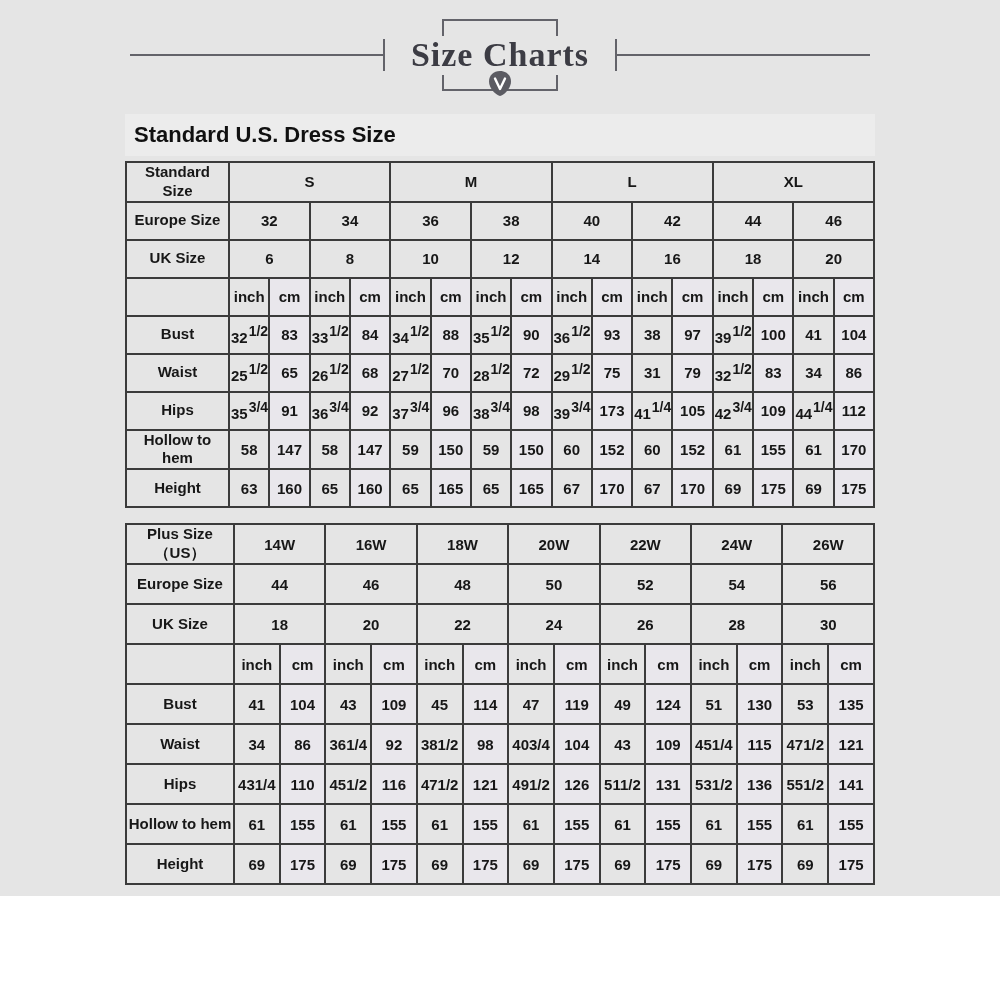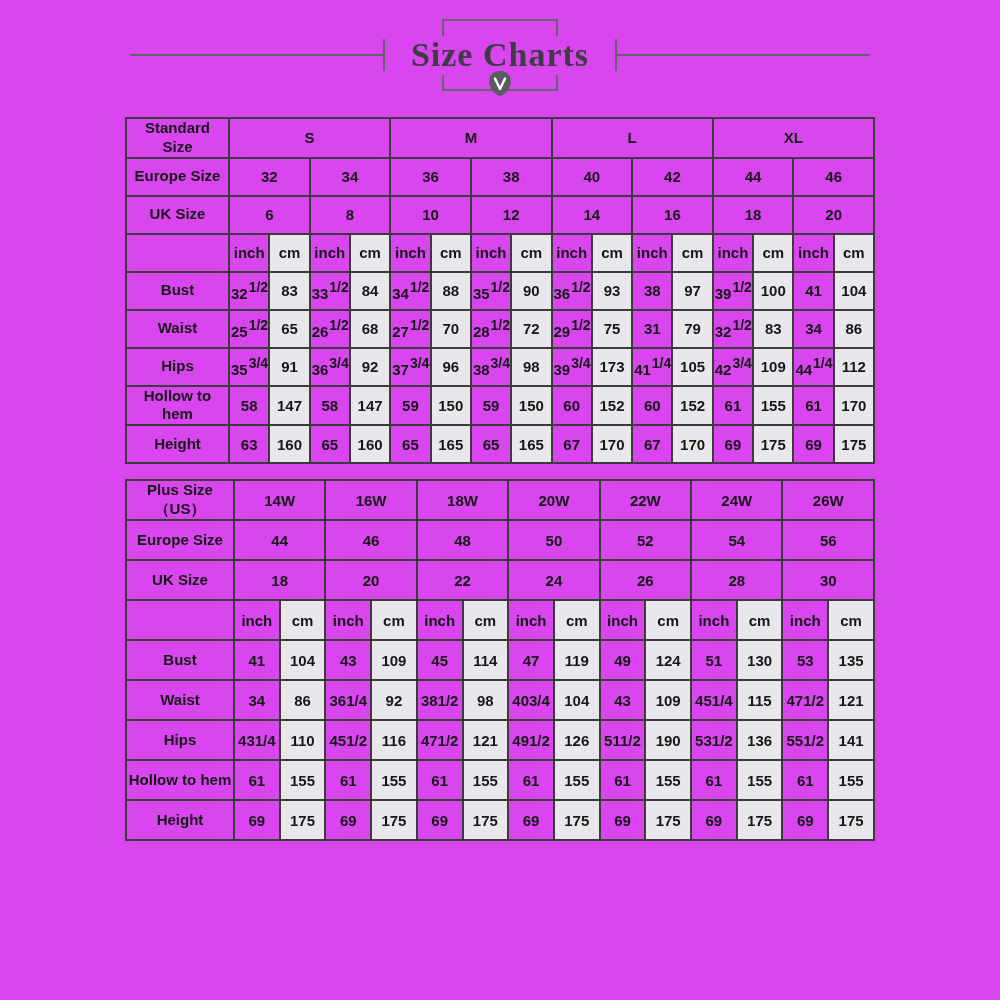--- a/index.html
+++ b/index.html
@@ -1,17 +1,17 @@
 <!DOCTYPE html>
 <html><head>
 <meta charset="utf-8">
 <style>
   html,body{margin:0;padding:0;background:#fff;}
   .page{
-    width:1000px;height:1000px;background:#d946ef;overflow:hidden;
+    width:1000px;height:896px;background:#e5e5e5;overflow:hidden;
     font-family:"Liberation Sans",sans-serif;color:#171717;
   }
   
   .ornament{padding-top:6px;height:106px;}
   .orn-row{display:flex;align-items:center;margin:0 130px;height:98px;}
   .h-line{flex:1;height:2px;background:#63636a;position:relative;}
   .h-line .tick{position:absolute;top:-15px;width:2px;height:32px;background:#63636a;}
   .h-line.left .tick{right:0;}
   .h-line.right .tick{left:0;}
   .orn-center{display:flex;flex-direction:column;align-items:center;padding:0 26px;}
@@ -55,20 +55,21 @@
           </span>
         </div>
       </div>
       <div class="h-line right">
           <span class="tick"></span>
         </div>
     </div>
   </div>
 
   <div class="section first">
+    <div class="band">Standard U.S. Dress Size</div>
     <table id="standard-table">
         <colgroup>
           <col style="width: 103px;">
           <col>
           <col>
           <col>
           <col>
           <col>
           <col>
           <col>
@@ -335,21 +336,21 @@
             <td class="label">Hips</td>
             <td>431/4</td>
             <td class="shade">110</td>
             <td>451/2</td>
             <td class="shade">116</td>
             <td>471/2</td>
             <td class="shade">121</td>
             <td>491/2</td>
             <td class="shade">126</td>
             <td>511/2</td>
-            <td class="shade">190</td>
+            <td class="shade">131</td>
             <td>531/2</td>
             <td class="shade">136</td>
             <td>551/2</td>
             <td class="shade">141</td>
           </tr>
           <tr>
             <td class="label">Hollow to hem</td>
             <td>61</td>
             <td class="shade">155</td>
             <td>61</td>

